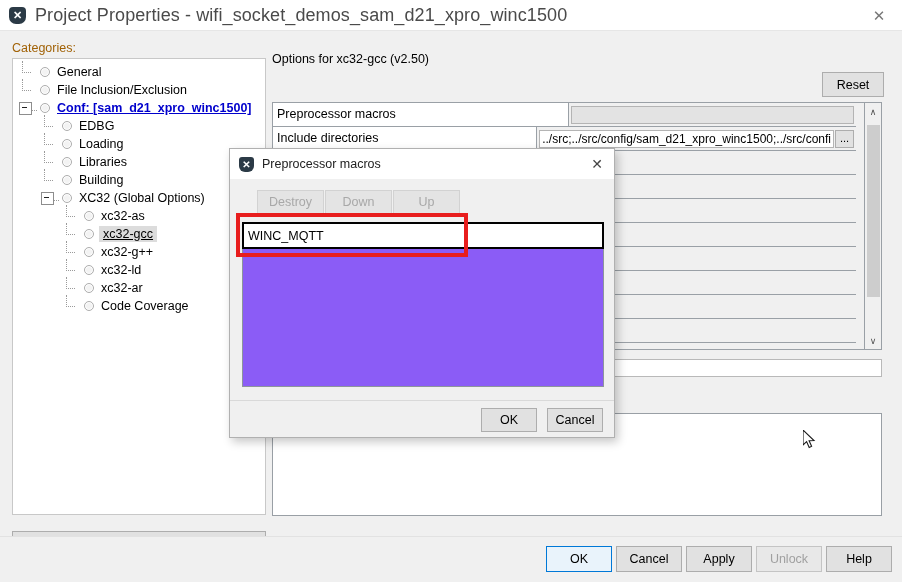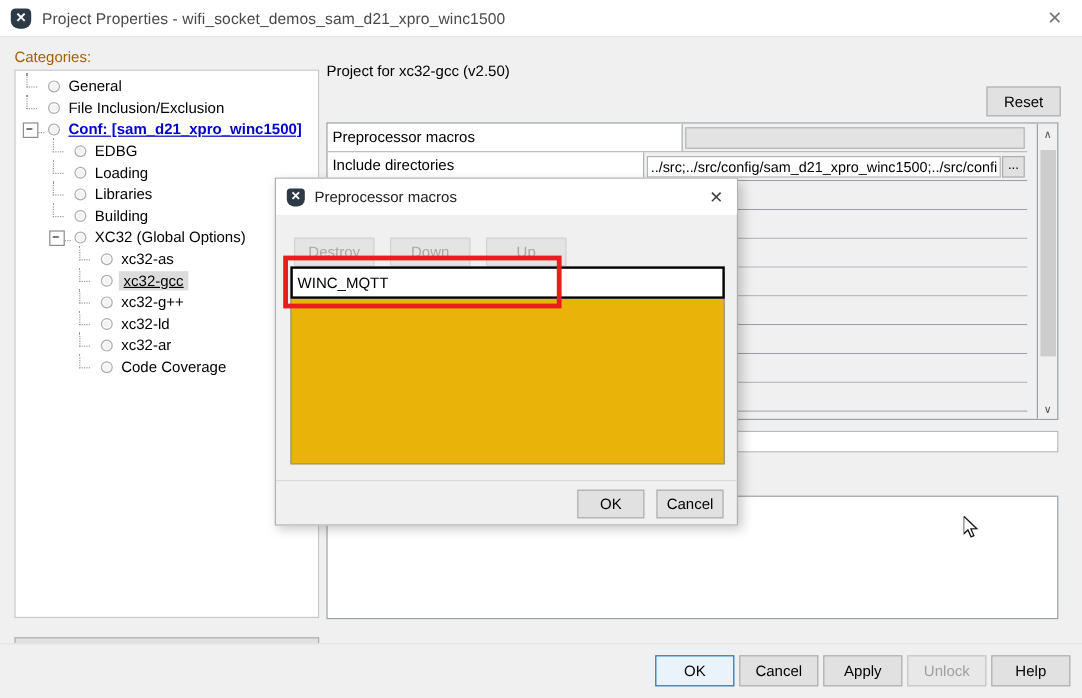--- a/index.html
+++ b/index.html
@@ -18,21 +18,21 @@
   .titlebar-inner{display:flex;align-items:center;height:31px;padding-left:9px;}
   .app-icon{width:17px;height:17px;position:relative;flex:none;margin-right:9px;}
   .app-icon .badge{
     position:absolute;left:0;top:0;width:17px;height:17px;
     background:#2b3a46;border-radius:4px 4px 7px 7px;
   }
   .app-icon .xmark{
     position:absolute;left:0;top:0;width:17px;height:17px;
     color:#ffffff;font-size:11px;line-height:17px;text-align:center;font-weight:bold;
   }
-  .title-text{font-size:13px;color:#4a4a4a;letter-spacing:.1px;white-space:nowrap;}
+  .title-text{font-size:18px;color:#4a4a4a;letter-spacing:.1px;white-space:nowrap;}
   .win-close{
     position:absolute;right:0;top:0;width:46px;height:31px;
     display:flex;align-items:center;justify-content:center;
     color:#777;font-size:15px;line-height:1;
   }
   .titlebar-sep{position:absolute;left:0;top:30px;width:902px;height:1px;background:#e6e6e6;}
 
   
   .content{position:absolute;left:0;top:31px;width:902px;height:551px;background:#f0f0f0;}
 
@@ -161,28 +161,28 @@
     background:#f0f0f0;border:1px solid #b0b0b0;box-sizing:border-box;
   }
   .m-title{position:relative;height:30px;background:#ffffff;display:flex;align-items:center;padding-left:9px;}
   .m-icon{width:15px;height:15px;position:relative;margin-right:8px;flex:none;}
   .m-icon .badge{position:absolute;left:0;top:0;width:15px;height:15px;background:#2b3a46;border-radius:3px 3px 6px 6px;}
   .m-icon .xmark{position:absolute;left:0;top:0;width:15px;height:15px;color:#fff;font-size:10px;line-height:15px;text-align:center;font-weight:bold;}
   .m-title-text{font-size:12.5px;color:#222;}
   .m-close{position:absolute;right:6px;top:5px;width:22px;height:20px;display:flex;align-items:center;justify-content:center;color:#444;font-size:14px;}
   .m-body{position:relative;height:259px;}
 
-  .m-tools{position:absolute;left:15px;top:11px;display:flex;gap:13px;margin-top:8px;}
+  .m-tools{position:absolute;left:27px;top:11px;display:flex;gap:1px;}
   .tbtn{
     width:65px;height:22px;background:#e4e4e4;border:1px solid #d2d2d2;
     color:#a8a8a8;font-size:12.5px;display:flex;align-items:center;justify-content:center;
   }
   .m-list{
     position:absolute;left:12px;top:43px;width:362px;height:165px;
-    background:#eab308;border:1px solid #8d949c;box-sizing:border-box;
+    background:#8b5cf6;border:1px solid #8d949c;box-sizing:border-box;
   }
   .m-list-row{
     position:absolute;left:-1px;top:-1px;width:362px;height:27px;
     background:#ffffff;border:2px solid #000000;box-sizing:border-box;
     display:flex;align-items:center;padding-left:4px;font-size:12.5px;
   }
   .redbox{
     position:absolute;left:236px;top:213px;width:232px;height:44px;
     border:4px solid #e81d1d;box-sizing:border-box;pointer-events:none;
   }
@@ -292,21 +292,21 @@
           <div class="trow ind2">
             <span class="dots"></span>
             <span class="bullet"></span>
             <span class="tlabel">Code Coverage</span>
           </div>
         </div>
     </div>
 
     <div class="manage-btn">Manage Configurations...</div>
 
-    <div class="opts-title">Project for xc32-gcc (v2.50)</div>
+    <div class="opts-title">Options for xc32-gcc (v2.50)</div>
     <div class="opt-cat-label">Option categories:</div>
 
 
     <div class="reset-btn">Reset</div>
 
     <div class="opt-table">
       <div class="opt-rows" id="optrows">
           <div class="orow">
             <div class="ocell-name">Preprocessor macros</div>
             <div class="ocell-val">

